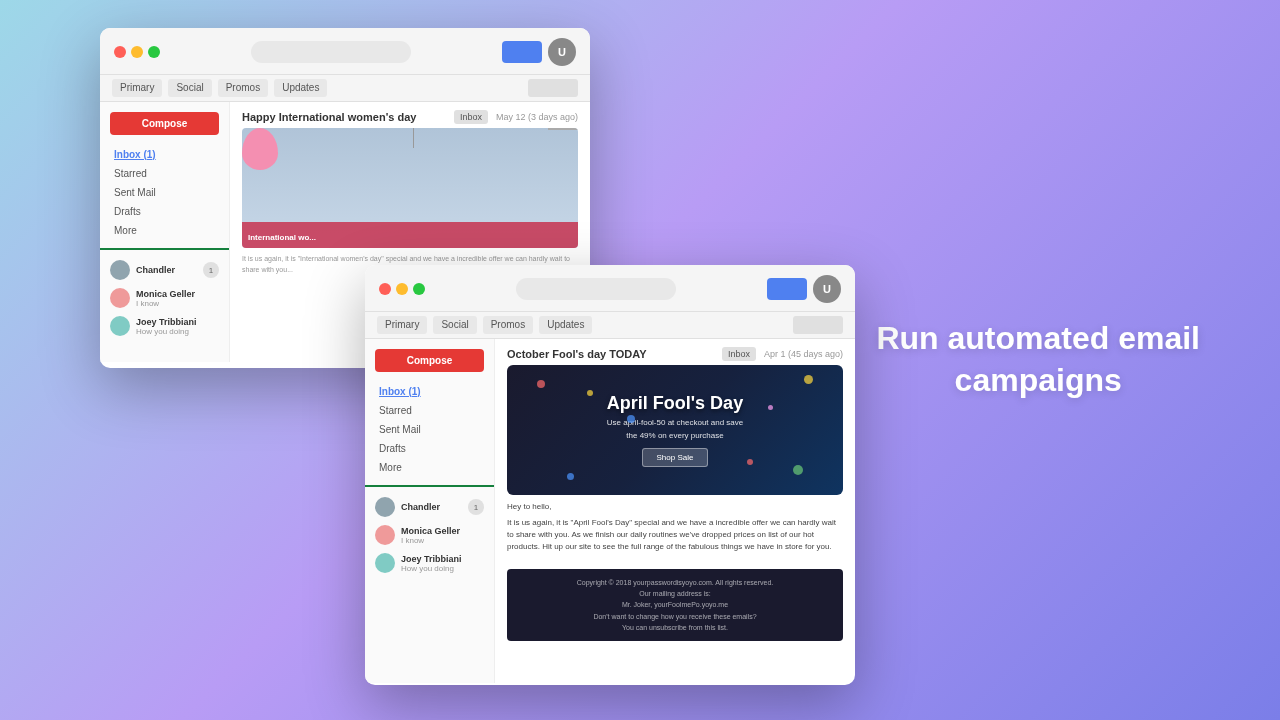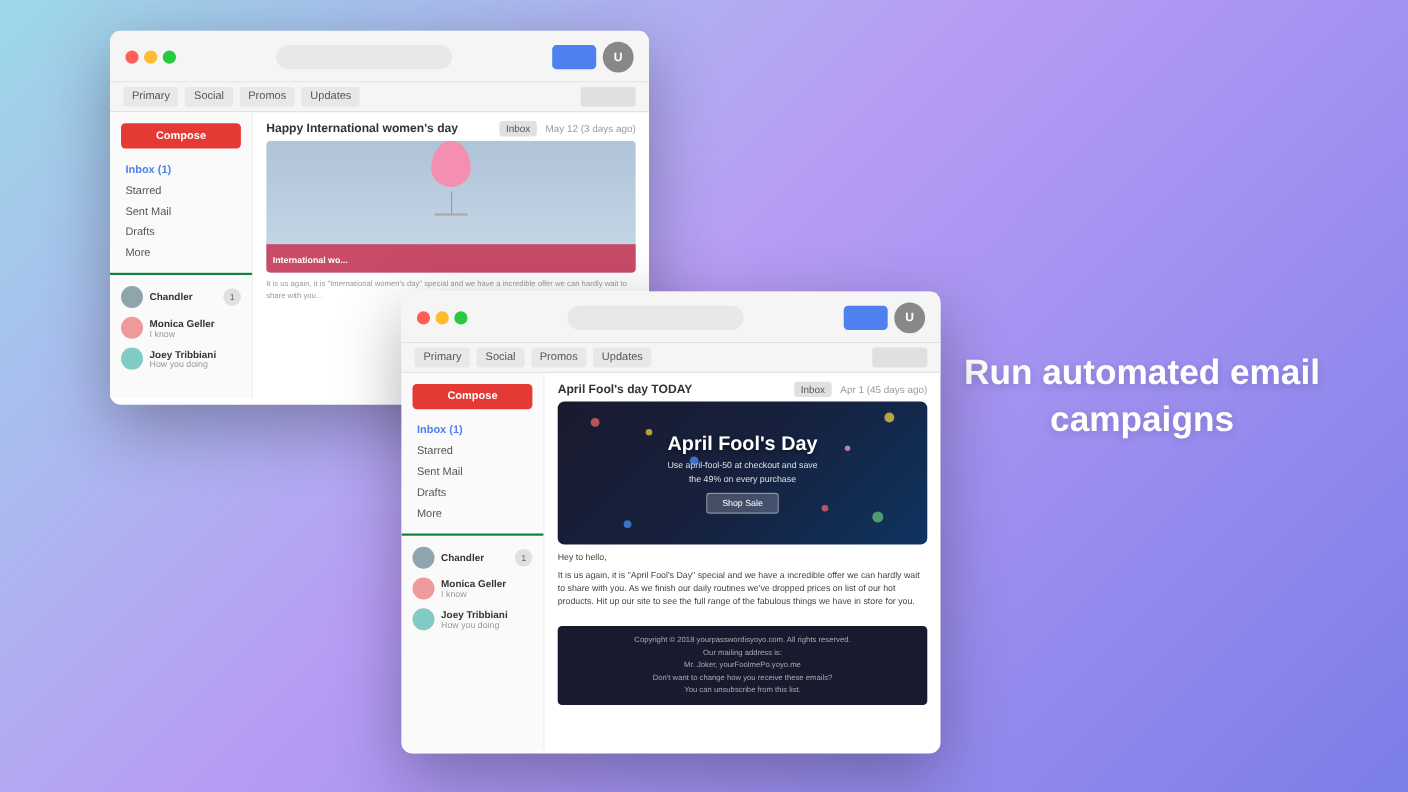--- a/index.html
+++ b/index.html
@@ -137,20 +137,21 @@
     .sidebar-item {
       padding: 4px 14px;
       font-size: 10px;
       color: #555;
       cursor: pointer;
     }
 
     .sidebar-item.active {
       color: #4f80f0;
       font-weight: 600;
+      text-decoration: underline;
     }
 
     .contact-list {
       margin-top: 8px;
       border-top: 2px solid #15803d;
       padding-top: 6px;
     }
 
     .contact-item {
       display: flex;
@@ -400,21 +401,21 @@
 
     <div class="email-main">
       <div class="email-header-row">
         <span class="email-subject">Happy International women's day</span>
         <span class="inbox-badge">Inbox</span>
         <span class="email-date">May 12 (3 days ago)</span>
       </div>
 
       <div class="email-image-container">
         <div class="email-banner-img">
-          <div style="width:100%;height:100%;background:linear-gradient(180deg,#b0c4d8,#c8d8e8);display:flex;flex-direction:column;align-items:center;justify-content:flex-start;position:relative;">
+          <div style="width:100%;height:100%;background:linear-gradient(180deg,#b0c4d8,#c8d8e8);display:flex;align-items:flex-start;justify-content:flex-start;position:relative;">
 
             <div style="width:36px;height:42px;background:#f48fb1;border-radius:50% 50% 50% 50% / 60% 60% 40% 40%;margin-bottom:4px;"></div>
             <div style="width:1px;height:20px;background:#999;margin:0 auto;"></div>
             <div style="width:30px;height:2px;background:#aaa;"></div>
             <div style="width:100%;position:absolute;bottom:0;background:rgba(200,50,80,0.85);padding:4px 6px;">
               <span style="font-size:8px;color:#fff;font-weight:600;">International wo...</span>
             </div>
           </div>
         </div>
       </div>
@@ -487,21 +488,21 @@
           <div class="contact-info">
             <span class="contact-name">Joey Tribbiani</span>
             <span class="contact-msg">How you doing</span>
           </div>
         </div>
       </div>
     </div>
 
     <div class="email-main" style="overflow-y:auto;">
       <div class="email-header-row">
-        <span class="email-subject">April Fool's day TODAY</span>
+        <span class="email-subject">October Fool's day TODAY</span>
         <span class="inbox-badge">Inbox</span>
         <span class="email-date">Apr 1 (45 days ago)</span>
       </div>
 
       <div class="email-image-container">
         <div class="aprilfool-banner">
 
           <div class="confetti-dot" style="width:8px;height:8px;background:#ff6b6b;top:15px;left:30px;"></div>
           <div class="confetti-dot" style="width:6px;height:6px;background:#ffd93d;top:25px;left:80px;"></div>
           <div class="confetti-dot" style="width:10px;height:10px;background:#6bcb77;bottom:20px;right:40px;"></div>

